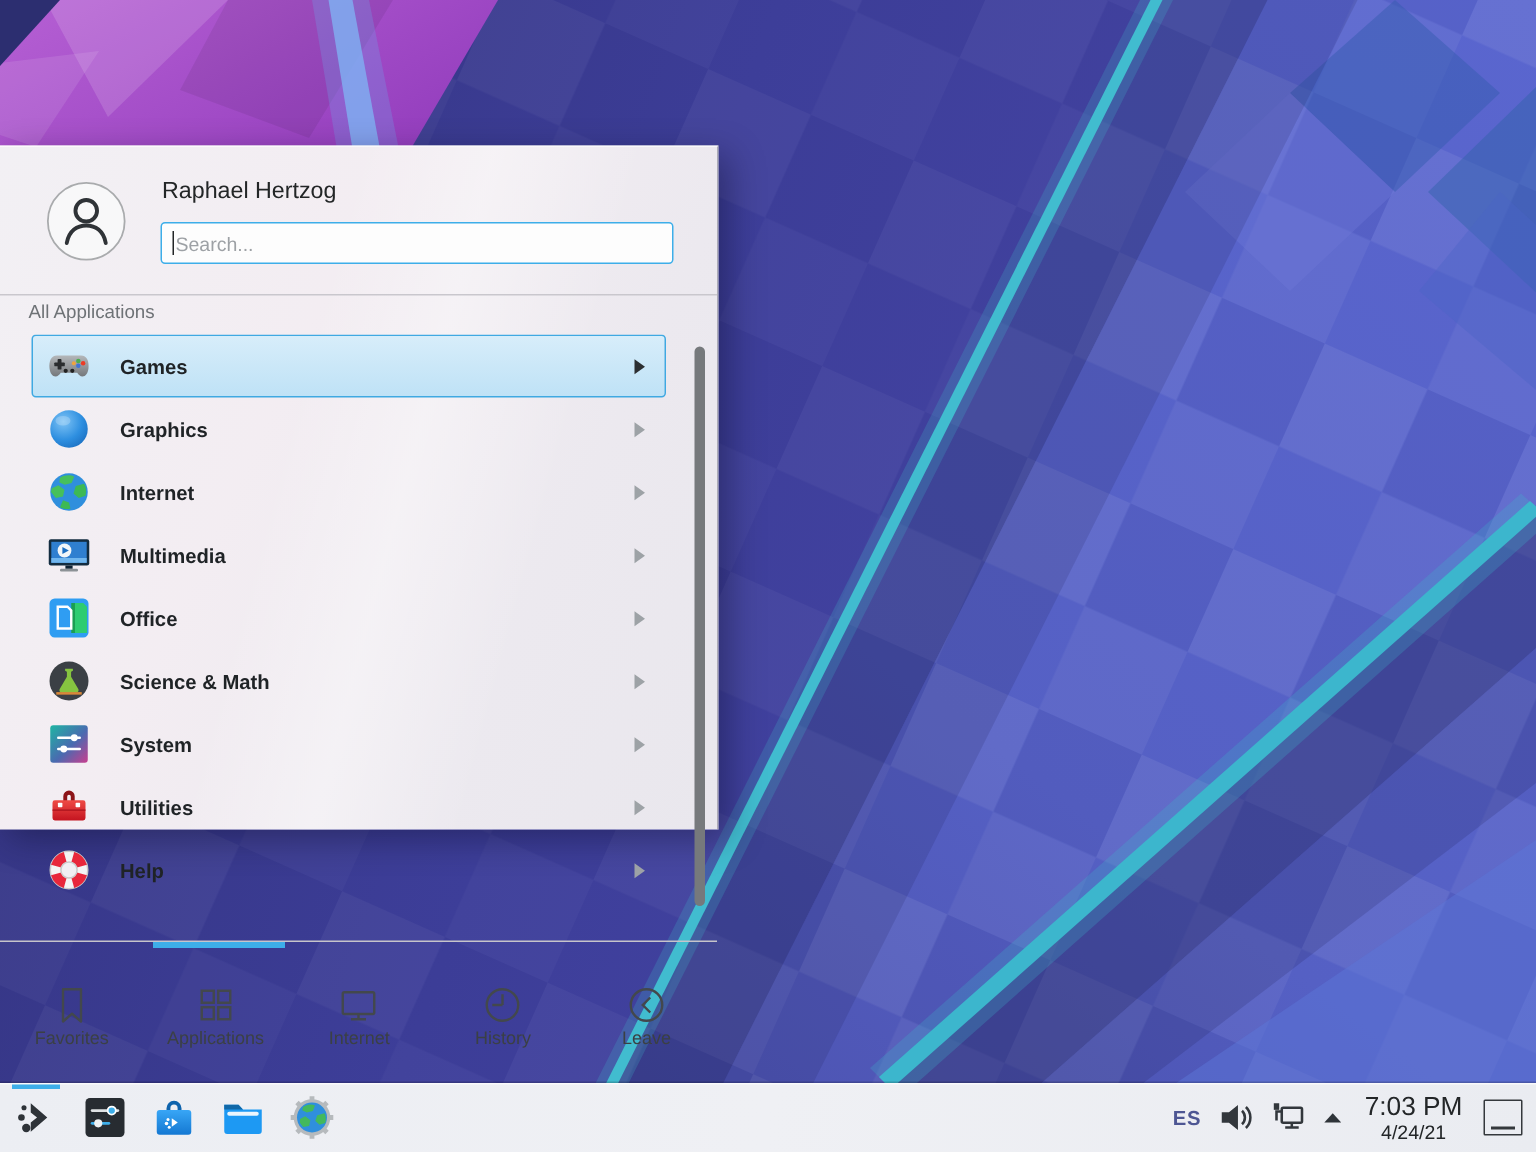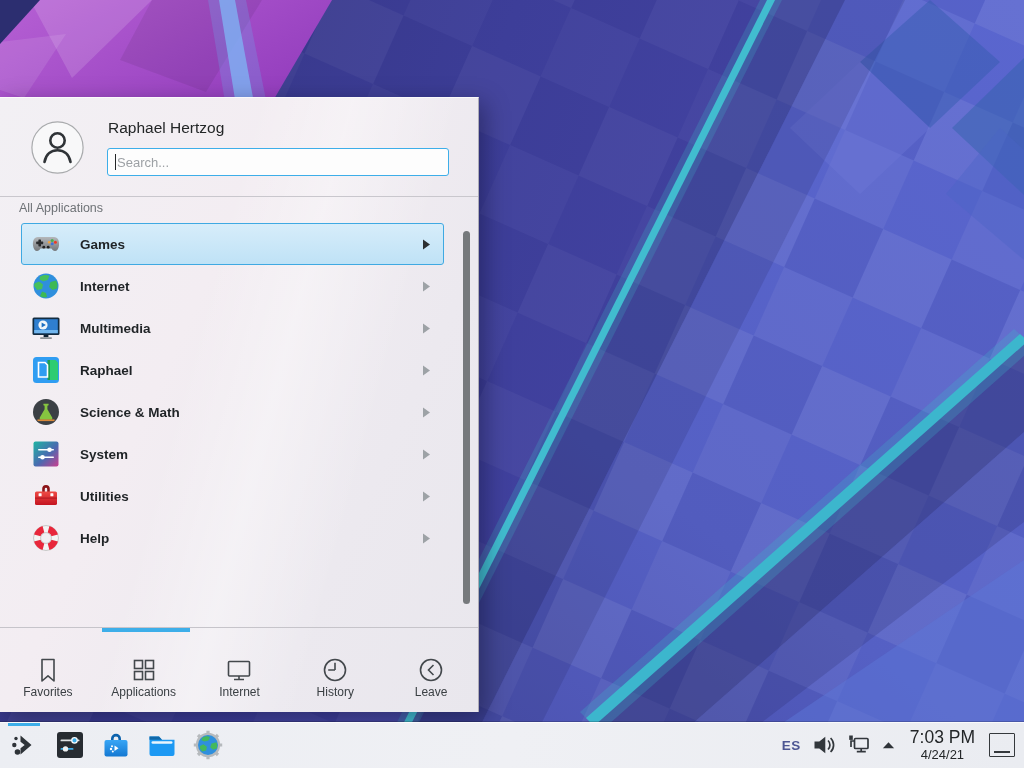--- a/index.html
+++ b/index.html
@@ -3,21 +3,21 @@
 <meta charset="utf-8">
 <style>
   * { margin:0; padding:0; box-sizing:border-box; }
   html,body { width:1024px; height:768px; overflow:hidden; }
   body { font-family:"Liberation Sans", sans-serif; position:relative; background:#3c3d97; }
   .screen { position:absolute; inset:0; width:1024px; height:768px; overflow:hidden; }
   .wallpaper { position:absolute; inset:0; }
 
   
   .kickoff {
-    position:absolute; left:0; top:97px; width:479px; height:615px;
+    position:absolute; left:0; top:97px; width:479px; height:456px;
     background:linear-gradient(115deg,#f2f0f4 0%,#f3edf2 38%,#ece9ef 72%,#e9e7ed 100%);
     border-top:1px solid rgba(255,255,255,.75);
     border-right:1px solid rgba(90,90,110,.45);
     box-shadow:6px 6px 22px rgba(0,0,20,.35);
   }
   .kickoff::before { content:""; position:absolute; inset:0; pointer-events:none;
     background:linear-gradient(105deg, rgba(255,255,255,0) 40%, rgba(255,255,255,.35) 55%, rgba(255,255,255,0) 72%); }
 
   .avatar { position:absolute; left:31px; top:23px; width:53px; height:53px; }
   .user-name { position:absolute; left:108px; top:21px; font-size:15.5px; color:#232627; }
@@ -161,20 +161,37 @@
             <circle cx="19.2" cy="14.2" r="1.3" fill="#f2a33c"></circle>
           <circle cx="13.8" cy="19.2" r="1.4" fill="#222222"></circle>
             <circle cx="18.2" cy="19.2" r="1.4" fill="#222222"></circle>
         </svg>
         <span class="lbl">Games</span>
         <svg class="arr" viewBox="0 0 9 11">
             <path d="M1 0.5l7 5-7 5z" fill="#2c2f31"></path>
           </svg>
       </div>
 
+      <div class="app-row">
+        <svg class="ic" viewBox="0 0 32 32">
+          <defs>
+              <radialGradient id="gs" cx=".35" cy=".3" r=".9">
+                <stop offset="0" stop-color="#7ec3f5"></stop>
+                <stop offset=".55" stop-color="#2e8fe0"></stop>
+                <stop offset="1" stop-color="#1565b8"></stop>
+              </radialGradient>
+            </defs>
+          <circle cx="16" cy="16" r="12.5" fill="url(#gs)"></circle>
+          <ellipse cx="12" cy="10.5" rx="5" ry="3.2" fill="#ffffff" opacity=".22"></ellipse>
+        </svg>
+        <span class="lbl">Graphics</span>
+        <svg class="arr" viewBox="0 0 9 11">
+            <path d="M1 0.5l7 5-7 5z" fill="#9da2a6"></path>
+          </svg>
+      </div>
 
       <div class="app-row">
         <svg class="ic" viewBox="0 0 32 32">
           <circle cx="16" cy="16" r="12.5" fill="#2f8fdd"></circle>
           <path d="M10 6.5c3-2 7-2 9.5-.7l-1.8 4.2-4.5 1.2-3.6-1.6z" fill="#46c05b"></path>
           <path d="M4.5 13.5l4.5-2 4 3-1 4.5-4.8 1L4 16z" fill="#46c05b"></path>
           <path d="M20.5 12l5.5-1.5c1.5 2.5 1.8 5 1 8l-4.5 1.5-3.5-3z" fill="#3db954"></path>
           <path d="M12 21.5l4 1.5 1 4c-2.5.8-5 .3-7-.8z" fill="#3db954"></path>
         </svg>
         <span class="lbl">Internet</span>
@@ -199,21 +216,21 @@
           </svg>
       </div>
 
       <div class="app-row">
         <svg class="ic" viewBox="0 0 32 32">
           <rect x="3" y="3" width="26" height="26" rx="3.5" fill="#2f9df2"></rect>
           <rect x="17.5" y="6" width="2.5" height="20" fill="#1b9e53"></rect>
           <path d="M20 6h5.5L28 8.5V26h-8z" fill="#2ecc71"></path>
           <path d="M8.5 8.5H15l2.5 2.5v12H8.5z" fill="none" stroke="#ffffff" stroke-width="1.6"></path>
         </svg>
-        <span class="lbl">Raphael</span>
+        <span class="lbl">Office</span>
         <svg class="arr" viewBox="0 0 9 11">
             <path d="M1 0.5l7 5-7 5z" fill="#9da2a6"></path>
           </svg>
       </div>
 
       <div class="app-row">
         <svg class="ic" viewBox="0 0 32 32">
           <circle cx="16" cy="16" r="13" fill="#3b4045"></circle>
           <path d="M13.4 7.8h5.2v1.4l-1.2.6v3.4l4.8 8.2c.6 1.1-.2 2.4-1.5 2.4H11.3c-1.3 0-2.1-1.3-1.5-2.4l4.8-8.2V9.8l-1.2-.6z" fill="#86c440"></path>
           <rect x="7.5" y="23.4" width="17" height="1.7" fill="#d9883a"></rect>

